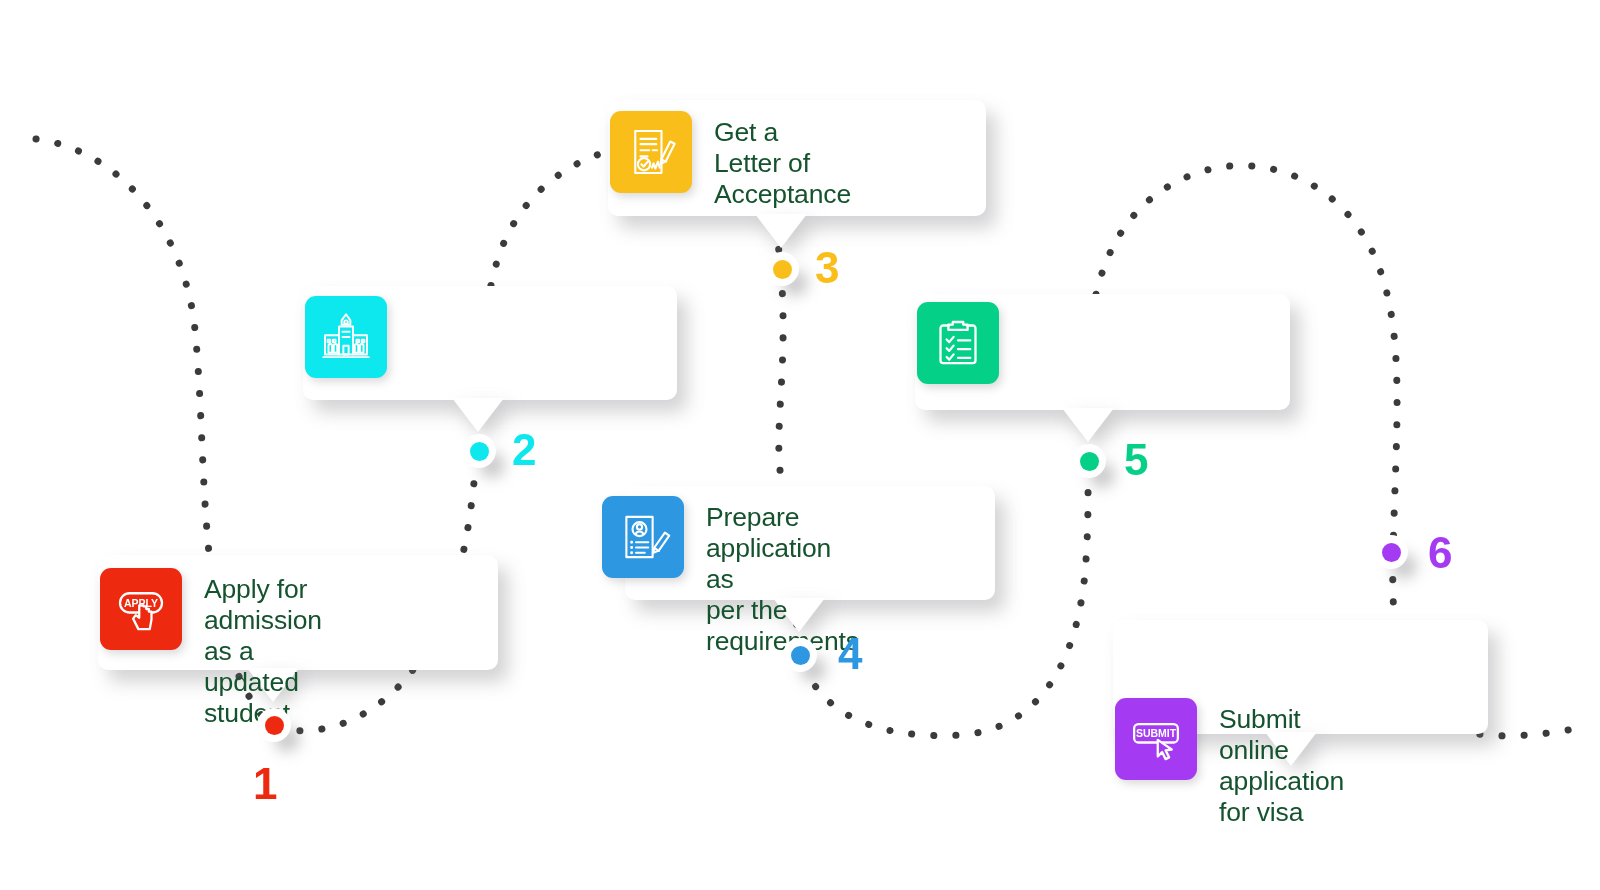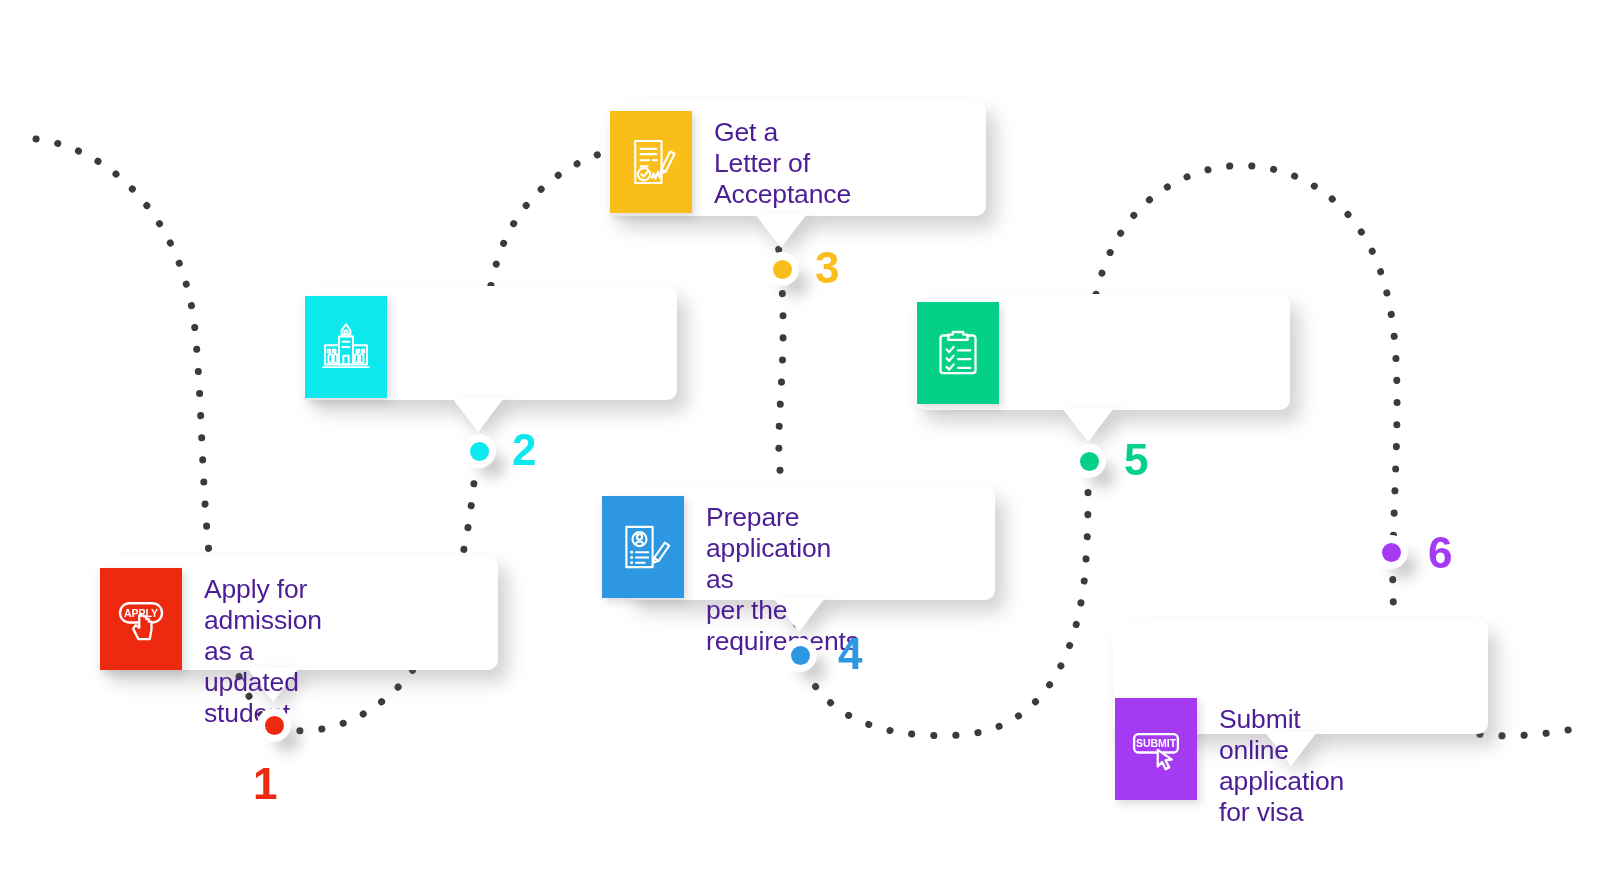--- a/index.html
+++ b/index.html
@@ -55,36 +55,36 @@
     filter: drop-shadow(7px 9px 9px rgba(120,120,125,0.33));
   }
   .card-inner {
     position: absolute;
     display: flex;
     align-items: flex-start;
     z-index: 4;
   }
   .icon-tile {
     width: 82px;
-    height: 102px;
-    border-radius: 0;
+    height: 82px;
+    border-radius: 11px;
     flex: 0 0 82px;
     display: flex;
     align-items: center;
     justify-content: center;
     box-shadow: 3px 4px 8px rgba(90,90,95,0.22);
   }
   .icon-tile svg {
     width: 56px;
     height: 56px;
     display: block;
   }
   .step-text {
     margin-left: 22px;
-    color: #4c1d95;
+    color: #14532d;
     font-size: 26.5px;
     line-height: 1.17;
     letter-spacing: -0.15px;
     white-space: pre-line;
     padding-top: 6px;
   }
   
   .node {
     position: absolute;
     width: 34px;

